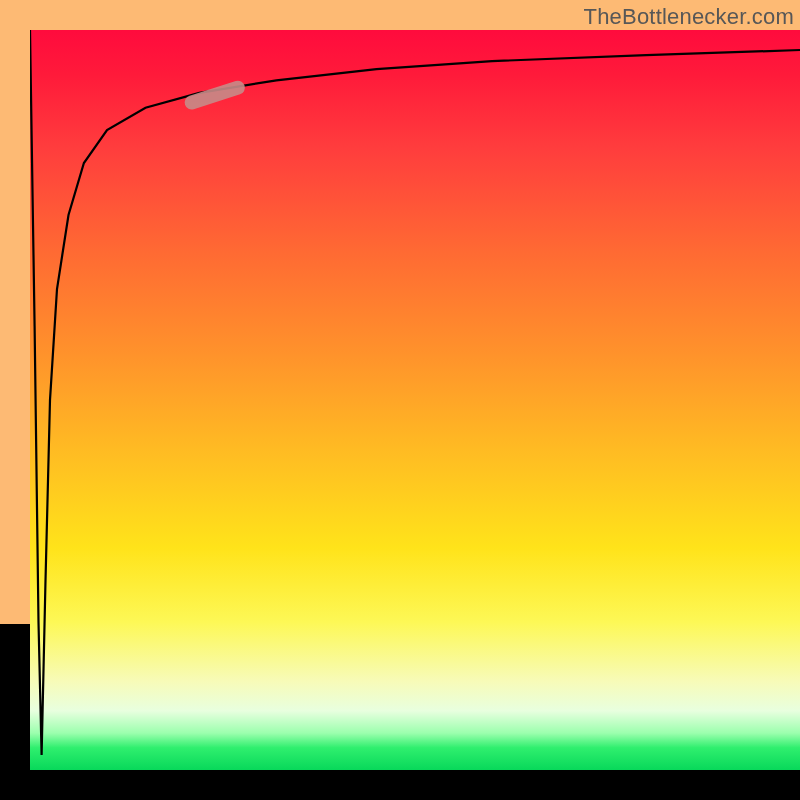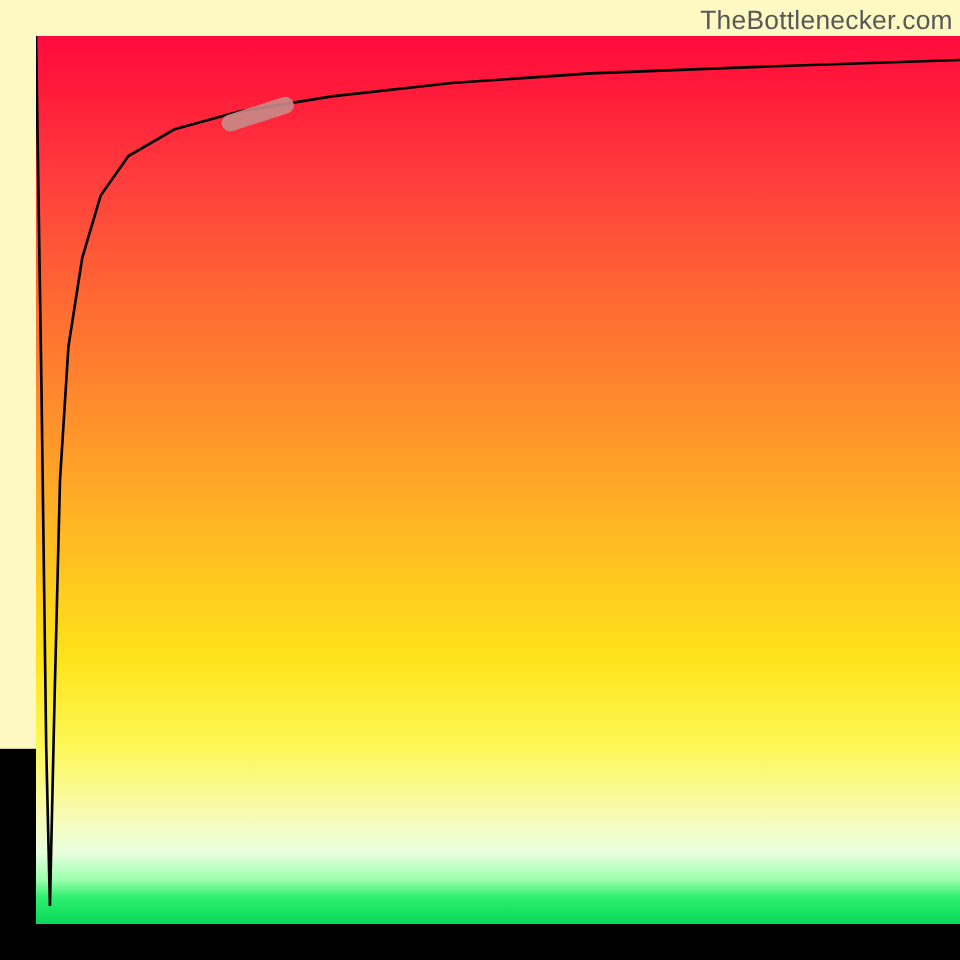--- a/index.html
+++ b/index.html
@@ -8,21 +8,21 @@
     width: 800px;
     height: 800px;
     background: #000;
     font-family: Arial, Helvetica, sans-serif;
     overflow: hidden;
   }
   .frame {
     position: relative;
     width: 800px;
     height: 624px;
-    background: #fef9c3;
+    background: #fdba74;
   }
   .plot {
     position: absolute;
     left: 30px;
     top: 30px;
     width: 770px;
     height: 740px;
     overflow: hidden;
   }
   .gradient {

